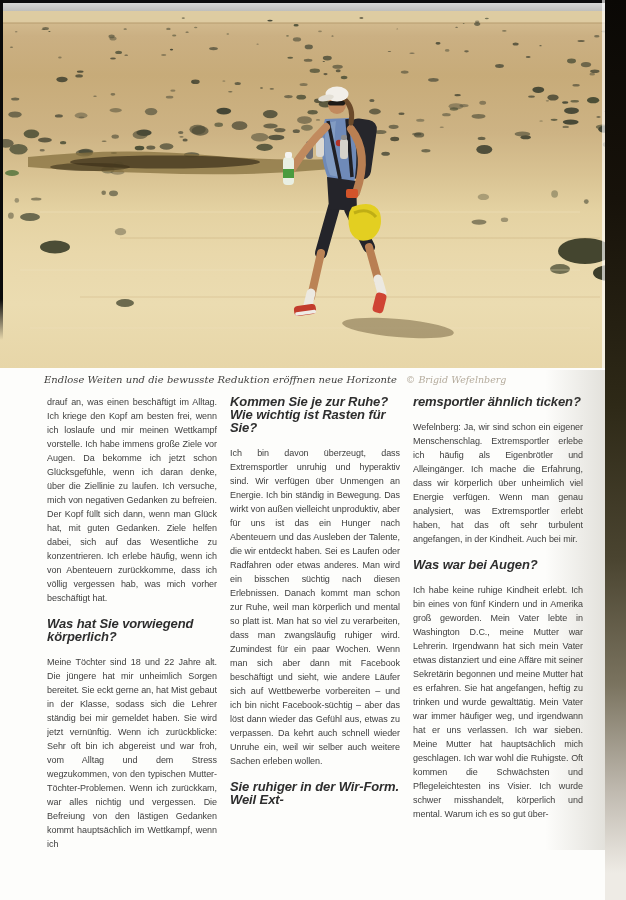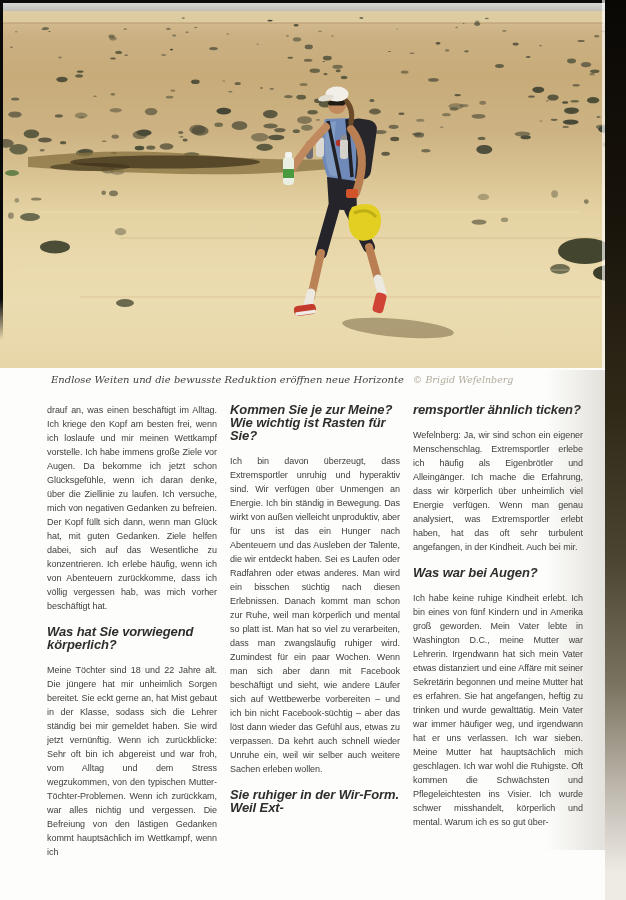--- a/index.html
+++ b/index.html
@@ -17,31 +17,31 @@
   .right-edge::before{content:"";position:absolute;left:-3px;top:0;width:3px;height:370px;
         background:rgba(255,255,255,.65);}
   .page-shade{position:absolute;right:21px;top:370px;width:60px;height:480px;z-index:5;pointer-events:none;
         background:linear-gradient(90deg,rgba(90,80,55,0) 0%,rgba(90,80,55,.16) 100%);}
   
   .photo{position:absolute;left:0;top:11px;width:626px;height:357px;overflow:hidden;
         background:linear-gradient(180deg,#d8c297 0%,#cbb083 7%,#c7ab79 18%,#cdb384 34%,#d9c393 46%,#e4d2a2 56%,#e9d8ab 68%,#ebdcb1 82%,#e7d6a8 100%);}
   .photo svg{position:absolute;left:0;top:0;}
   
   .caption{position:absolute;left:44px;top:374px;width:540px;
-        font-family:"DejaVu Serif",serif;font-style:italic;font-size:10px;color:#3f3e3c;margin-left:7px;}
+        font-family:"DejaVu Serif",serif;font-style:italic;font-size:10px;color:#3f3e3c;}
   .cap-credit{color:#b4ab9c;margin-left:9px;font-size:9.5px;}
   
   .columns{position:absolute;left:47px;top:395px;width:536px;height:470px;
         display:flex;gap:13px;overflow:hidden;}
   .col{width:170px;flex:0 0 170px;}
   .body-p{margin:0;font-size:9px;line-height:14px;letter-spacing:-0.05px;
         text-align:justify;color:#404040;hyphens:auto;-webkit-hyphens:auto;}
   .q{margin:12px 0;font-size:13px;line-height:13px;font-weight:bold;font-style:italic;
         color:#2e2e2e;letter-spacing:-0.1px;}
-  .col > :first-child{margin-top:8px;}
+  .col > :first-child{margin-top:0;}
   
   .page-number{position:absolute;left:47px;top:902px;font-family:"DejaVu Serif",serif;
         font-weight:bold;font-style:italic;font-size:11px;color:#2b2b2b;}
 </style>
 </head>
 <body>
 
 <div class="page">
 
   <div class="top-edge-black"></div>
@@ -320,21 +320,21 @@
     <span class="cap-text">Endlose Weiten und die bewusste Reduktion eröffnen neue Horizonte</span><span class="cap-credit">© Brigid Wefelnberg</span>
   </div>
 
   <div class="columns">
     <div class="col">
         <p class="body-p">drauf an, was einen beschäftigt im Alltag. Ich kriege den Kopf am besten frei, wenn ich loslaufe und mir meinen Wettkampf vorstelle. Ich habe immens große Ziele vor Augen. Da bekomme ich jetzt schon Glücksgefühle, wenn ich daran denke, über die Ziellinie zu laufen. Ich versuche, mich von negativen Gedanken zu befreien. Der Kopf füllt sich dann, wenn man Glück hat, mit guten Gedanken. Ziele helfen dabei, sich auf das Wesentliche zu konzentrieren. Ich erlebe häufig, wenn ich von Abenteuern zurückkomme, dass ich völlig vergessen hab, was mich vorher beschäftigt hat.</p>
         <h3 class="q">Was hat Sie vorwiegend körperlich?</h3>
         <p class="body-p">Meine Töchter sind 18 und 22 Jahre alt. Die jüngere hat mir unheimlich Sorgen bereitet. Sie eckt gerne an, hat Mist gebaut in der Klasse, sodass sich die Lehrer ständig bei mir gemeldet haben. Sie wird jetzt vernünftig. Wenn ich zurückblicke: Sehr oft bin ich abgereist und war froh, vom Alltag und dem Stress wegzukommen, von den typischen Mutter-Töchter-Problemen. Wenn ich zurückkam, war alles nichtig und vergessen. Die Befreiung von den lästigen Gedanken kommt hauptsächlich im Wettkampf, wenn ich</p>
       </div>
     <div class="col">
-        <h3 class="q">Kommen Sie je zur Meine? Wie wichtig ist Rasten für Sie?</h3>
+        <h3 class="q">Kommen Sie je zur Ruhe? Wie wichtig ist Rasten für Sie?</h3>
         <p class="body-p">Ich bin davon überzeugt, dass Extremsportler unruhig und hyperaktiv sind. Wir verfügen über Unmengen an Energie. Ich bin ständig in Bewegung. Das wirkt von außen vielleicht unproduktiv, aber für uns ist das ein Hunger nach Abenteuern und das Ausleben der Talente, die wir entdeckt haben. Sei es Laufen oder Radfahren oder etwas anderes. Man wird ein bisschen süchtig nach diesen Erlebnissen. Danach kommt man schon zur Ruhe, weil man körperlich und mental so platt ist. Man hat so viel zu verarbeiten, dass man zwangsläufig ruhiger wird. Zumindest für ein paar Wochen. Wenn man sich aber dann mit Facebook beschäftigt und sieht, wie andere Läufer sich auf Wettbewerbe vorbereiten – und ich bin nicht Facebook-süchtig – aber das löst dann wieder das Gefühl aus, etwas zu verpassen. Da kehrt auch schnell wieder Unruhe ein, weil wir selber auch weitere Sachen erleben wollen.</p>
         <h3 class="q">Sie ruhiger in der Wir-Form. Weil Ext-</h3>
       </div>
     <div class="col">
         <h3 class="q">remsportler ähnlich ticken?</h3>
         <p class="body-p">Wefelnberg: Ja, wir sind schon ein eigener Menschenschlag. Extremsportler erlebe ich häufig als Eigenbrötler und Alleingänger. Ich mache die Erfahrung, dass wir körperlich über unheimlich viel Energie verfügen. Wenn man genau analysiert, was Extremsportler erlebt haben, hat das oft sehr turbulent angefangen, in der Kindheit. Auch bei mir.</p>
         <h3 class="q">Was war bei Augen?</h3>
         <p class="body-p">Ich habe keine ruhige Kindheit erlebt. Ich bin eines von fünf Kindern und in Amerika groß geworden. Mein Vater lebte in Washington D.C., meine Mutter war Lehrerin. Irgendwann hat sich mein Vater etwas distanziert und eine Affäre mit seiner Sekretärin begonnen und meine Mutter hat es erfahren. Sie hat angefangen, heftig zu trinken und wurde gewalttätig. Mein Vater war immer häufiger weg, und irgendwann hat er uns verlassen. Ich war sieben. Meine Mutter hat hauptsächlich mich geschlagen. Ich war wohl die Ruhigste. Oft kommen die Schwächsten und Pflegeleichtesten ins Visier. Ich wurde schwer misshandelt, körperlich und mental. Warum ich es so gut über-</p>
       </div>
   </div>

